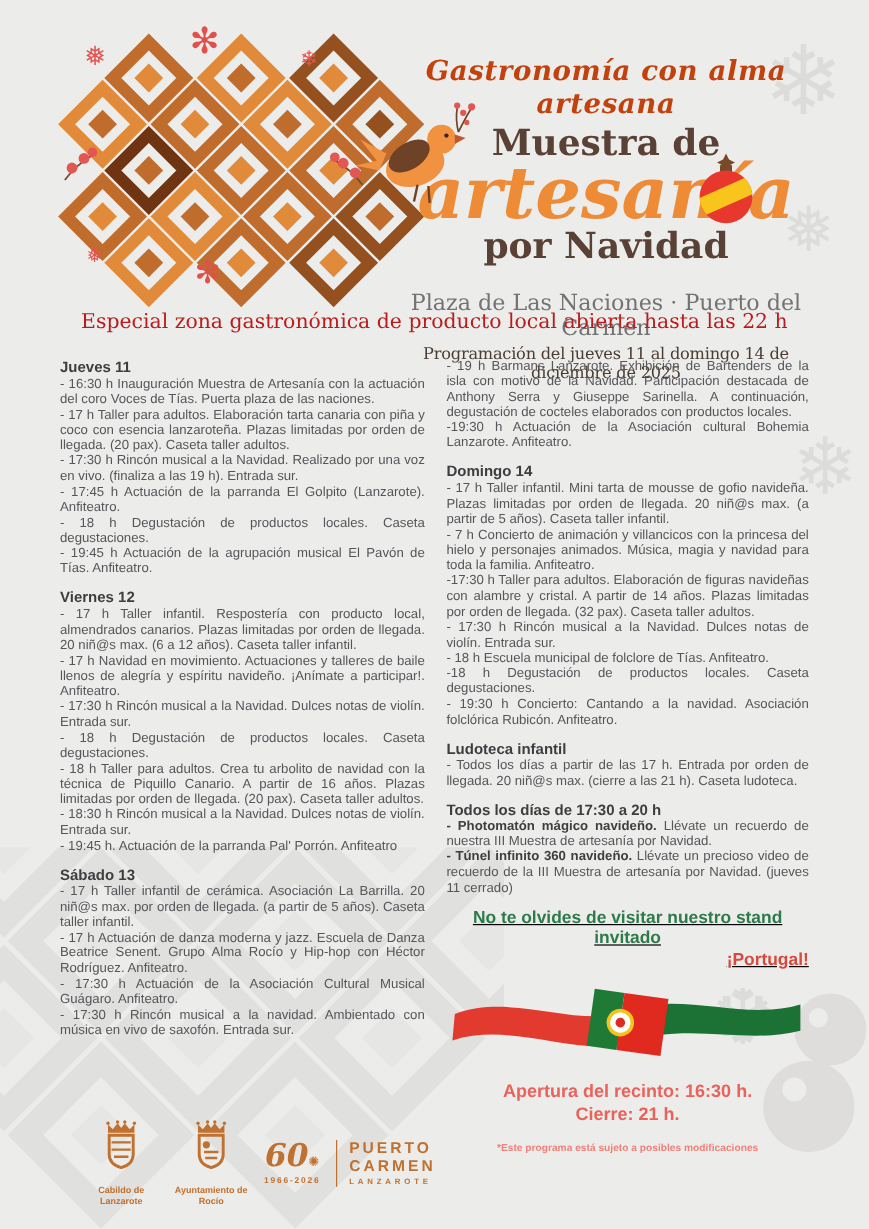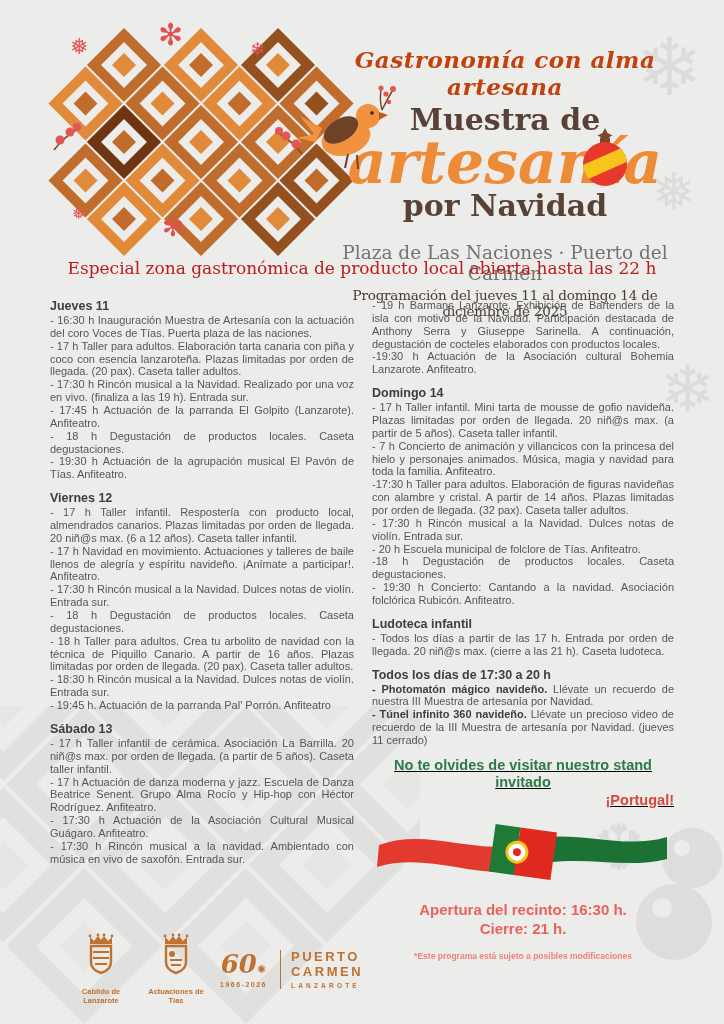--- a/index.html
+++ b/index.html
@@ -165,21 +165,21 @@
   <div class="banner">Especial zona gastronómica de producto local abierta hasta las 22 h</div>
 
   <div class="col col-left" id="col-left">
       <div class="section">
         <div class="sec-title">Jueves 11</div>
         <p class="item">- 16:30 h Inauguración Muestra de Artesanía con la actuación del coro Voces de Tías. Puerta plaza de las naciones.</p>
         <p class="item">- 17 h Taller para adultos. Elaboración tarta canaria con piña y coco con esencia lanzaroteña. Plazas limitadas por orden de llegada. (20 pax). Caseta taller adultos.</p>
         <p class="item">- 17:30 h Rincón musical a la Navidad. Realizado por una voz en vivo. (finaliza a las 19 h). Entrada sur.</p>
         <p class="item">- 17:45 h Actuación de la parranda El Golpito (Lanzarote). Anfiteatro.</p>
         <p class="item">- 18 h Degustación de productos locales. Caseta degustaciones.</p>
-        <p class="item">- 19:30 h Actuación de la agrupación musical El Pavón de Tías. Anfiteatro.</p>
+        <p class="item">- 19:45 h Actuación de la agrupación musical El Pavón de Tías. Anfiteatro.</p>
       </div>
       <div class="section">
         <div class="sec-title">Viernes 12</div>
         <p class="item">- 17 h Taller infantil. Respostería con producto local, almendrados canarios. Plazas limitadas por orden de llegada. 20 niñ@s max. (6 a 12 años). Caseta taller infantil.</p>
         <p class="item">- 17 h Navidad en movimiento. Actuaciones y talleres de baile llenos de alegría y espíritu navideño. ¡Anímate a participar!. Anfiteatro.</p>
         <p class="item">- 17:30 h Rincón musical a la Navidad. Dulces notas de violín. Entrada sur.</p>
         <p class="item">- 18 h Degustación de productos locales. Caseta degustaciones.</p>
         <p class="item">- 18 h Taller para adultos. Crea tu arbolito de navidad con la técnica de Piquillo Canario. A partir de 16 años. Plazas limitadas por orden de llegada. (20 pax). Caseta taller adultos.</p>
         <p class="item">- 18:30 h Rincón musical a la Navidad. Dulces notas de violín. Entrada sur.</p>
         <p class="item">- 19:45 h. Actuación de la parranda Pal' Porrón. Anfiteatro</p>
@@ -198,21 +198,21 @@
         <div class="section">
           <p class="item">- 19 h Barmans Lanzarote. Exhibición de Bartenders de la isla con motivo de la Navidad. Participación destacada de Anthony Serra y Giuseppe Sarinella. A continuación, degustación de cocteles elaborados con productos locales.</p>
           <p class="item">-19:30 h Actuación de la Asociación cultural Bohemia Lanzarote. Anfiteatro.</p>
         </div>
         <div class="section">
           <div class="sec-title">Domingo 14</div>
           <p class="item">- 17 h Taller infantil. Mini tarta de mousse de gofio navideña. Plazas limitadas por orden de llegada. 20 niñ@s max. (a partir de 5 años). Caseta taller infantil.</p>
           <p class="item">- 7 h Concierto de animación y villancicos con la princesa del hielo y personajes animados. Música, magia y navidad para toda la familia. Anfiteatro.</p>
           <p class="item">-17:30 h Taller para adultos. Elaboración de figuras navideñas con alambre y cristal. A partir de 14 años. Plazas limitadas por orden de llegada. (32 pax). Caseta taller adultos.</p>
           <p class="item">- 17:30 h Rincón musical a la Navidad. Dulces notas de violín. Entrada sur.</p>
-          <p class="item">- 20 h Escuela municipal de folclore de Tías. Anfiteatro.</p>
+          <p class="item">- 18 h Escuela municipal de folclore de Tías. Anfiteatro.</p>
           <p class="item">-18 h Degustación de productos locales. Caseta degustaciones.</p>
           <p class="item">- 19:30 h Concierto: Cantando a la  navidad. Asociación folclórica Rubicón. Anfiteatro.</p>
         </div>
         <div class="section">
           <div class="sec-title">Ludoteca infantil</div>
           <p class="item">- Todos los días a partir de las 17 h. Entrada por orden de llegada. 20 niñ@s max. (cierre a las 21 h). Caseta ludoteca.</p>
         </div>
         <div class="section">
           <div class="sec-title">Todos los días de 17:30 a 20 h</div>
           <p class="item"><b>- Photomatón mágico navideño.</b> Llévate un recuerdo de nuestra III Muestra de artesanía por Navidad.</p>
@@ -260,21 +260,21 @@
       <svg width="34" height="42" viewBox="0 0 34 42">
         <path d="M6,11 L6,4 L10,8 L14,3 L17,7 L20,3 L24,8 L28,4 L28,11 Z" fill="#c0702f"></path>
         <circle cx="6" cy="3" r="1.4" fill="#c0702f"></circle>
           <circle cx="14" cy="2" r="1.4" fill="#c0702f"></circle>
         <circle cx="20" cy="2" r="1.4" fill="#c0702f"></circle>
           <circle cx="28" cy="3" r="1.4" fill="#c0702f"></circle>
         <path d="M7,13 h20 v16 q0,8 -10,11 q-10,-3 -10,-11 Z" fill="none" stroke="#c0702f" stroke-width="2.4"></path>
         <circle cx="13" cy="21" r="3" fill="#c0702f"></circle>
         <path d="M11,27 h12 M12,32 h10" stroke="#c0702f" stroke-width="2"></path>
       </svg>
-      <div class="logo-label">Actuaciones de Tías</div>
+      <div class="logo-label">Ayuntamiento de Rocío</div>
     </div>
     <div class="logo">
       <div>
         <span class="anni-num">60</span><span style="font-size:11px;color:#c0702f;">✺</span>
       </div>
       <div class="anni-years">1966-2026</div>
     </div>
     <div class="logo brand" style="align-items:flex-start;">
       <div class="brand-l1">PUERTO</div>
       <div class="brand-l2">CARMEN</div>

